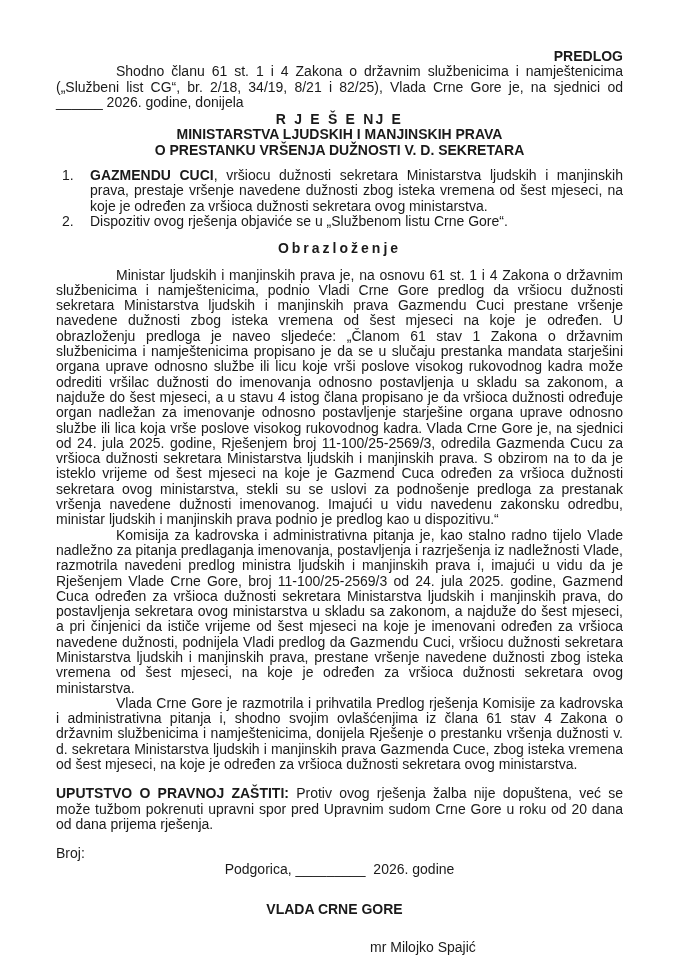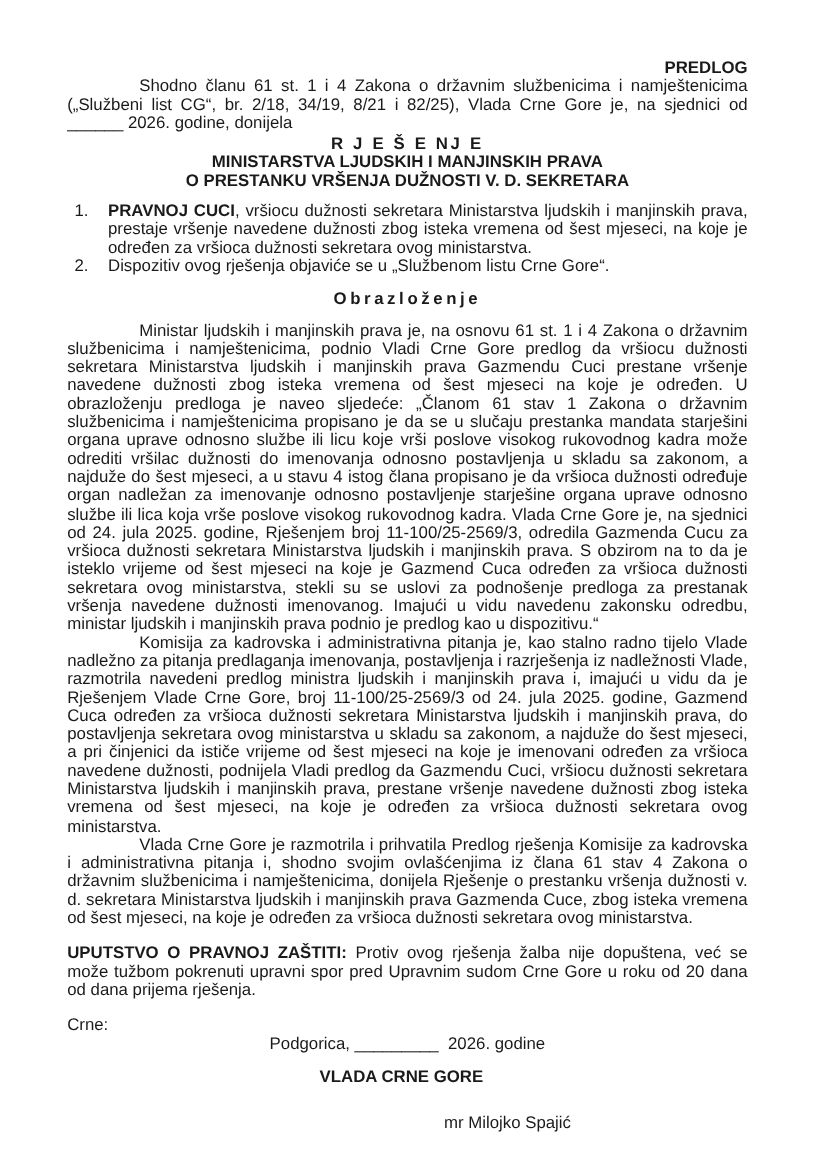--- a/index.html
+++ b/index.html
@@ -14,58 +14,58 @@
   .indent { text-indent: 60px; }
   p { margin: 0; }
   .title { font-weight: bold; text-align: center; margin-top: 2px; }
   .spaced { letter-spacing: 2.2px; }
   ol { margin: 10px 0 0 0; padding: 0; list-style: none; }
   ol li { position: relative; padding-left: 34px; text-align: justify; }
   ol li .num { position: absolute; left: 6px; top: 0; }
   .obraz { margin-top: 12px; margin-bottom: 11px; font-weight: bold; letter-spacing: 3px; }
   .uput { margin-top: 14px; }
   .gap { height: 14px; }
-  .vlada { margin-top: 13px; font-weight: bold; text-align: center; padding-right: 10px; }
+  .vlada { margin-top: 25px; font-weight: bold; text-align: center; padding-right: 10px; }
   .pred { margin-top: 23px; margin-left: 314px; }
 </style>
 </head>
 <body>
 
 <div class="page">
 
   <p class="right bold">PREDLOG</p>
 
   <p class="just indent">Shodno članu 61 st. 1 i 4 Zakona o državnim službenicima i namještenicima („Službeni list CG“, br. 2/18, 34/19, 8/21 i 82/25), Vlada Crne Gore je, na sjednici od ______ 2026. godine, donijela</p>
 
   <div class="title">
     <div class="spaced">R J E Š E NJ E</div>
     <div>MINISTARSTVA LJUDSKIH I MANJINSKIH PRAVA</div>
     <div>O PRESTANKU VRŠENJA DUŽNOSTI V. D. SEKRETARA</div>
   </div>
 
   <ol>
     <li>
-      <span class="num">1.</span><b>PRAVNOJ CUCI</b><span>, vršiocu dužnosti sekretara Ministarstva ljudskih i manjinskih prava, prestaje vršenje navedene dužnosti zbog isteka vremena od šest mjeseci, na koje je određen za vršioca dužnosti sekretara ovog ministarstva.</span>
+      <span class="num">1.</span><b>GAZMENDU CUCI</b><span>, vršiocu dužnosti sekretara Ministarstva ljudskih i manjinskih prava, prestaje vršenje navedene dužnosti zbog isteka vremena od šest mjeseci, na koje je određen za vršioca dužnosti sekretara ovog ministarstva.</span>
     </li>
     <li>
       <span class="num">2.</span><span>Dispozitiv ovog rješenja objaviće se u „Službenom listu Crne Gore“.</span>
     </li>
   </ol>
 
   <p class="center obraz">Obrazloženje</p>
 
   <p class="just indent">Ministar ljudskih i manjinskih prava je, na osnovu 61 st. 1 i 4 Zakona o državnim službenicima i namještenicima, podnio Vladi Crne Gore predlog da vršiocu dužnosti sekretara Ministarstva ljudskih i manjinskih prava Gazmendu Cuci prestane vršenje navedene dužnosti zbog isteka vremena od šest mjeseci na koje je određen. U obrazloženju predloga je naveo sljedeće: „Članom 61 stav 1 Zakona o državnim službenicima i namještenicima propisano je da se u slučaju prestanka mandata starješini organa uprave odnosno službe ili licu koje vrši poslove visokog rukovodnog kadra može odrediti vršilac dužnosti do imenovanja odnosno postavljenja u skladu sa zakonom, a najduže do šest mjeseci, a u stavu 4 istog člana propisano je da vršioca dužnosti određuje organ nadležan za imenovanje odnosno postavljenje starješine organa uprave odnosno službe ili lica koja vrše poslove visokog rukovodnog kadra. Vlada Crne Gore je, na sjednici od 24. jula 2025. godine, Rješenjem broj 11-100/25-2569/3, odredila Gazmenda Cucu za vršioca dužnosti sekretara Ministarstva ljudskih i manjinskih prava. S obzirom na to da je isteklo vrijeme od šest mjeseci na koje je Gazmend Cuca određen za vršioca dužnosti sekretara ovog ministarstva, stekli su se uslovi za podnošenje predloga za prestanak vršenja navedene dužnosti imenovanog. Imajući u vidu navedenu zakonsku odredbu, ministar ljudskih i manjinskih prava podnio je predlog kao u dispozitivu.“</p>
   <p class="just indent">Komisija za kadrovska i administrativna pitanja je, kao stalno radno tijelo Vlade nadležno za pitanja predlaganja imenovanja, postavljenja i razrješenja iz nadležnosti Vlade, razmotrila navedeni predlog ministra ljudskih i manjinskih prava i, imajući u vidu da je Rješenjem Vlade Crne Gore, broj 11-100/25-2569/3 od 24. jula 2025. godine, Gazmend Cuca određen za vršioca dužnosti sekretara Ministarstva ljudskih i manjinskih prava, do postavljenja sekretara ovog ministarstva u skladu sa zakonom, a najduže do šest mjeseci, a pri činjenici da ističe vrijeme od šest mjeseci na koje je imenovani određen za vršioca navedene dužnosti, podnijela Vladi predlog da Gazmendu Cuci, vršiocu dužnosti sekretara Ministarstva ljudskih i manjinskih prava, prestane vršenje navedene dužnosti zbog isteka vremena od šest mjeseci, na koje je određen za vršioca dužnosti sekretara ovog ministarstva.</p>
   <p class="just indent">Vlada Crne Gore je razmotrila i prihvatila Predlog rješenja Komisije za kadrovska i administrativna pitanja i, shodno svojim ovlašćenjima iz člana 61 stav 4 Zakona o državnim službenicima i namještenicima, donijela Rješenje o prestanku vršenja dužnosti v. d. sekretara Ministarstva ljudskih i manjinskih prava Gazmenda Cuce, zbog isteka vremena od šest mjeseci, na koje je određen za vršioca dužnosti sekretara ovog ministarstva.</p>
 
   <p class="just uput"><b>UPUTSTVO O PRAVNOJ ZAŠTITI:</b><span> Protiv ovog rješenja žalba nije dopuštena, već se može tužbom pokrenuti upravni spor pred Upravnim sudom Crne Gore u roku od 20 dana od dana prijema rješenja.</span></p>
 
   <div class="gap"></div>
 
-  <p>Crne:</p>
+  <p>Broj:</p>
   <p style="white-space: pre; text-align: center;">Podgorica, _________  2026. godine</p>
 
   <p class="vlada">VLADA CRNE GORE</p>
 
   <div class="pred">
     <p>mr Milojko Spajić</p>
   </div>
 
 </div>
 

